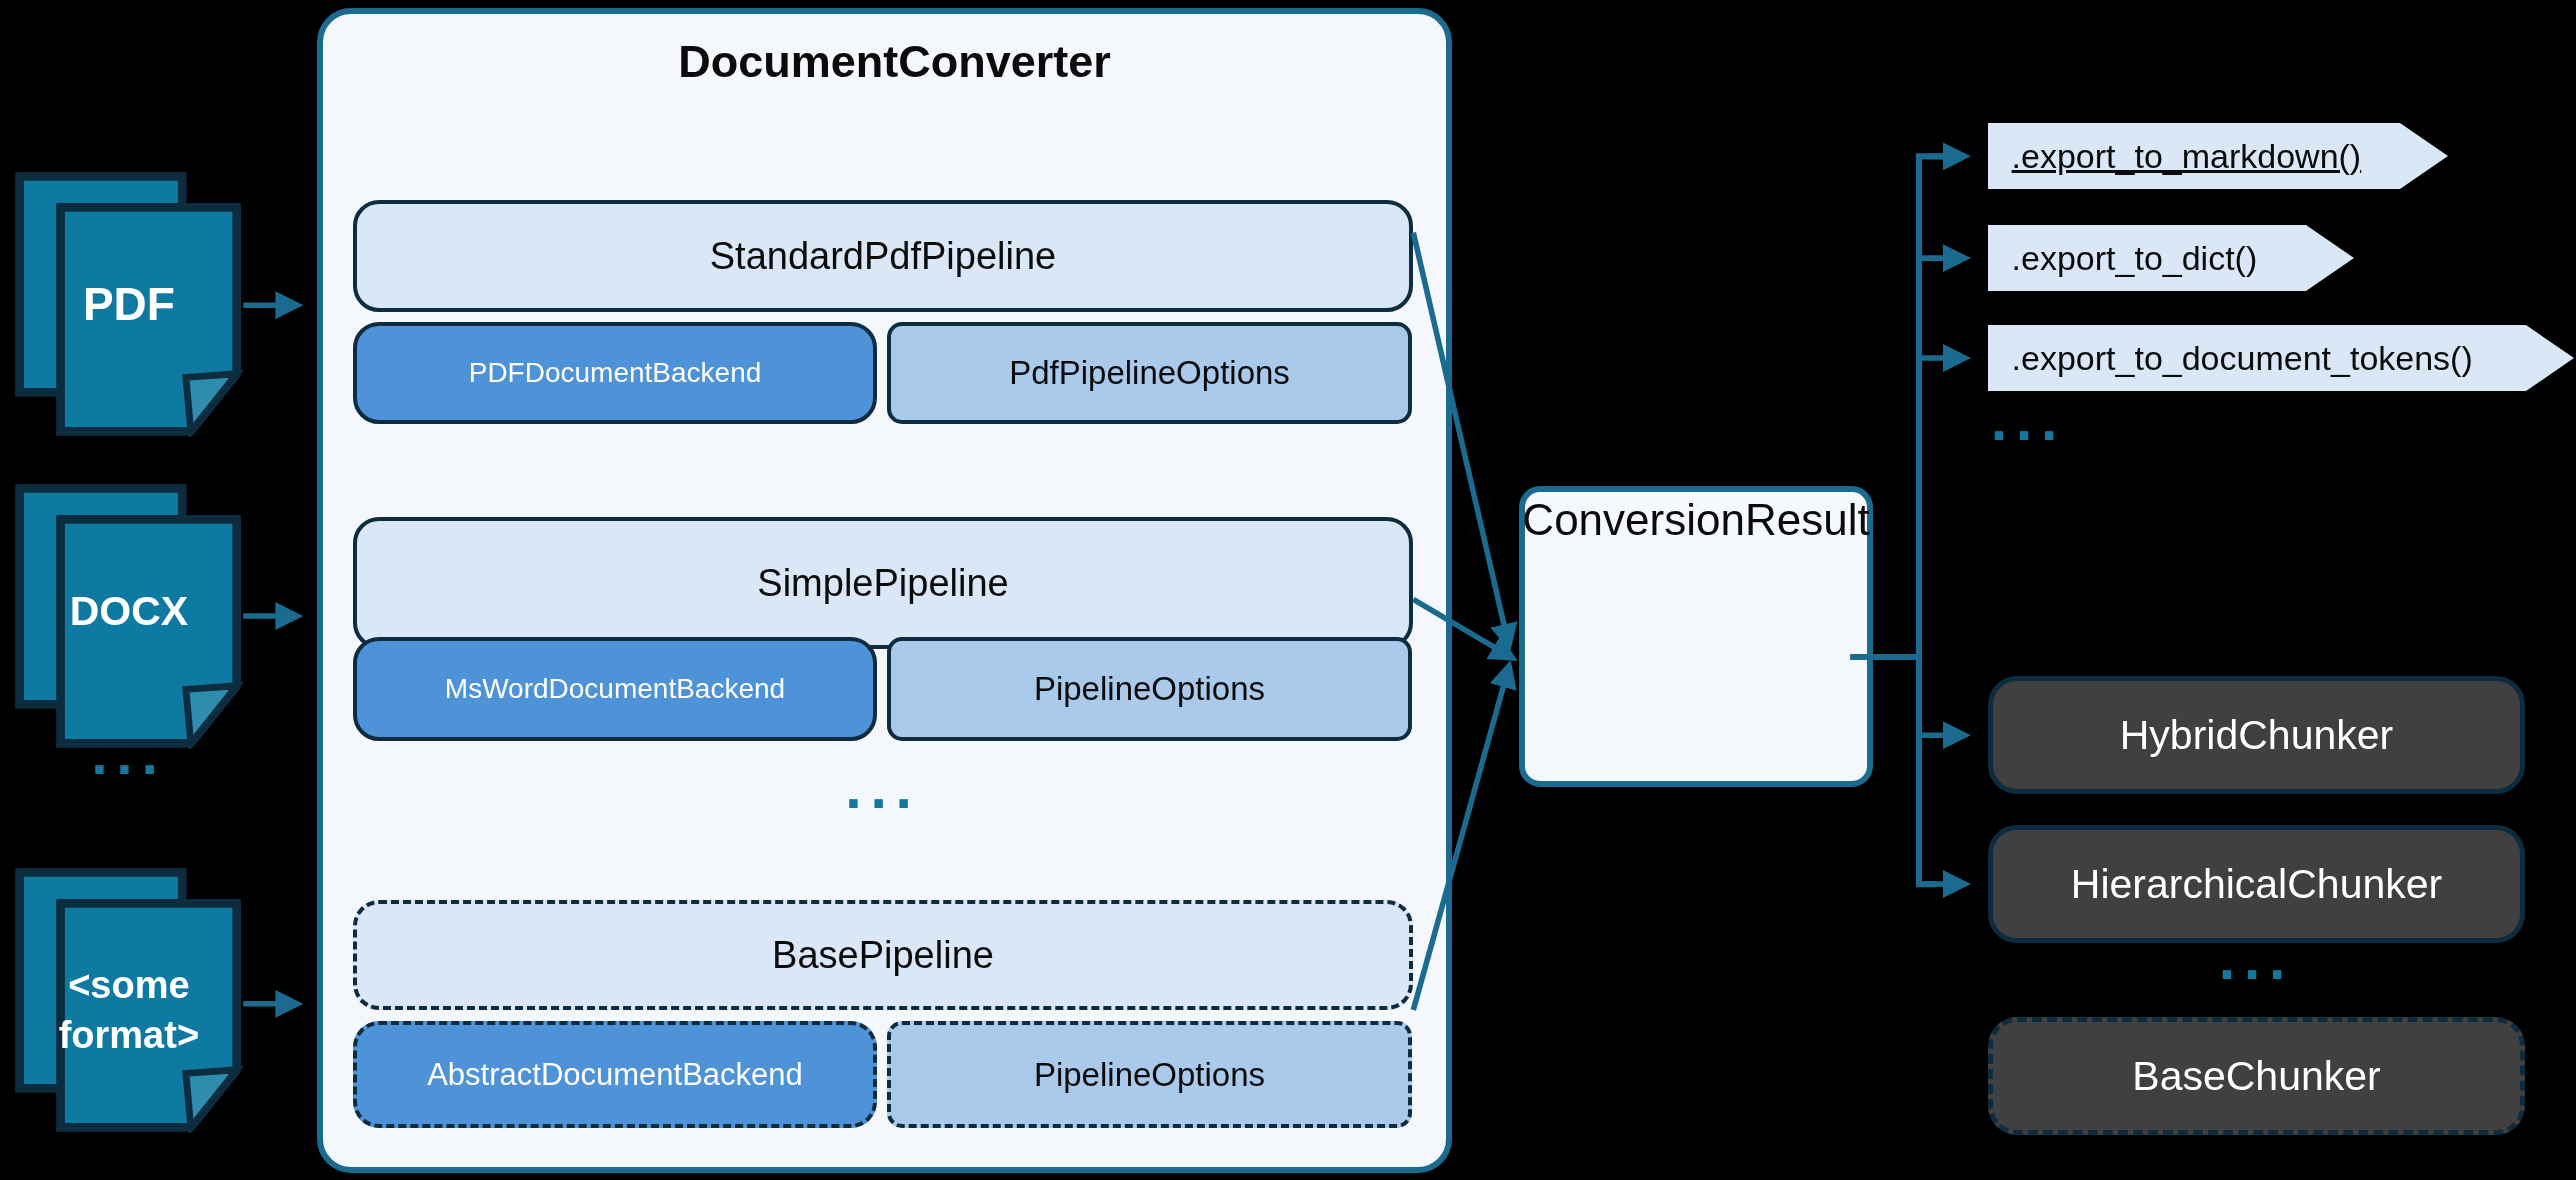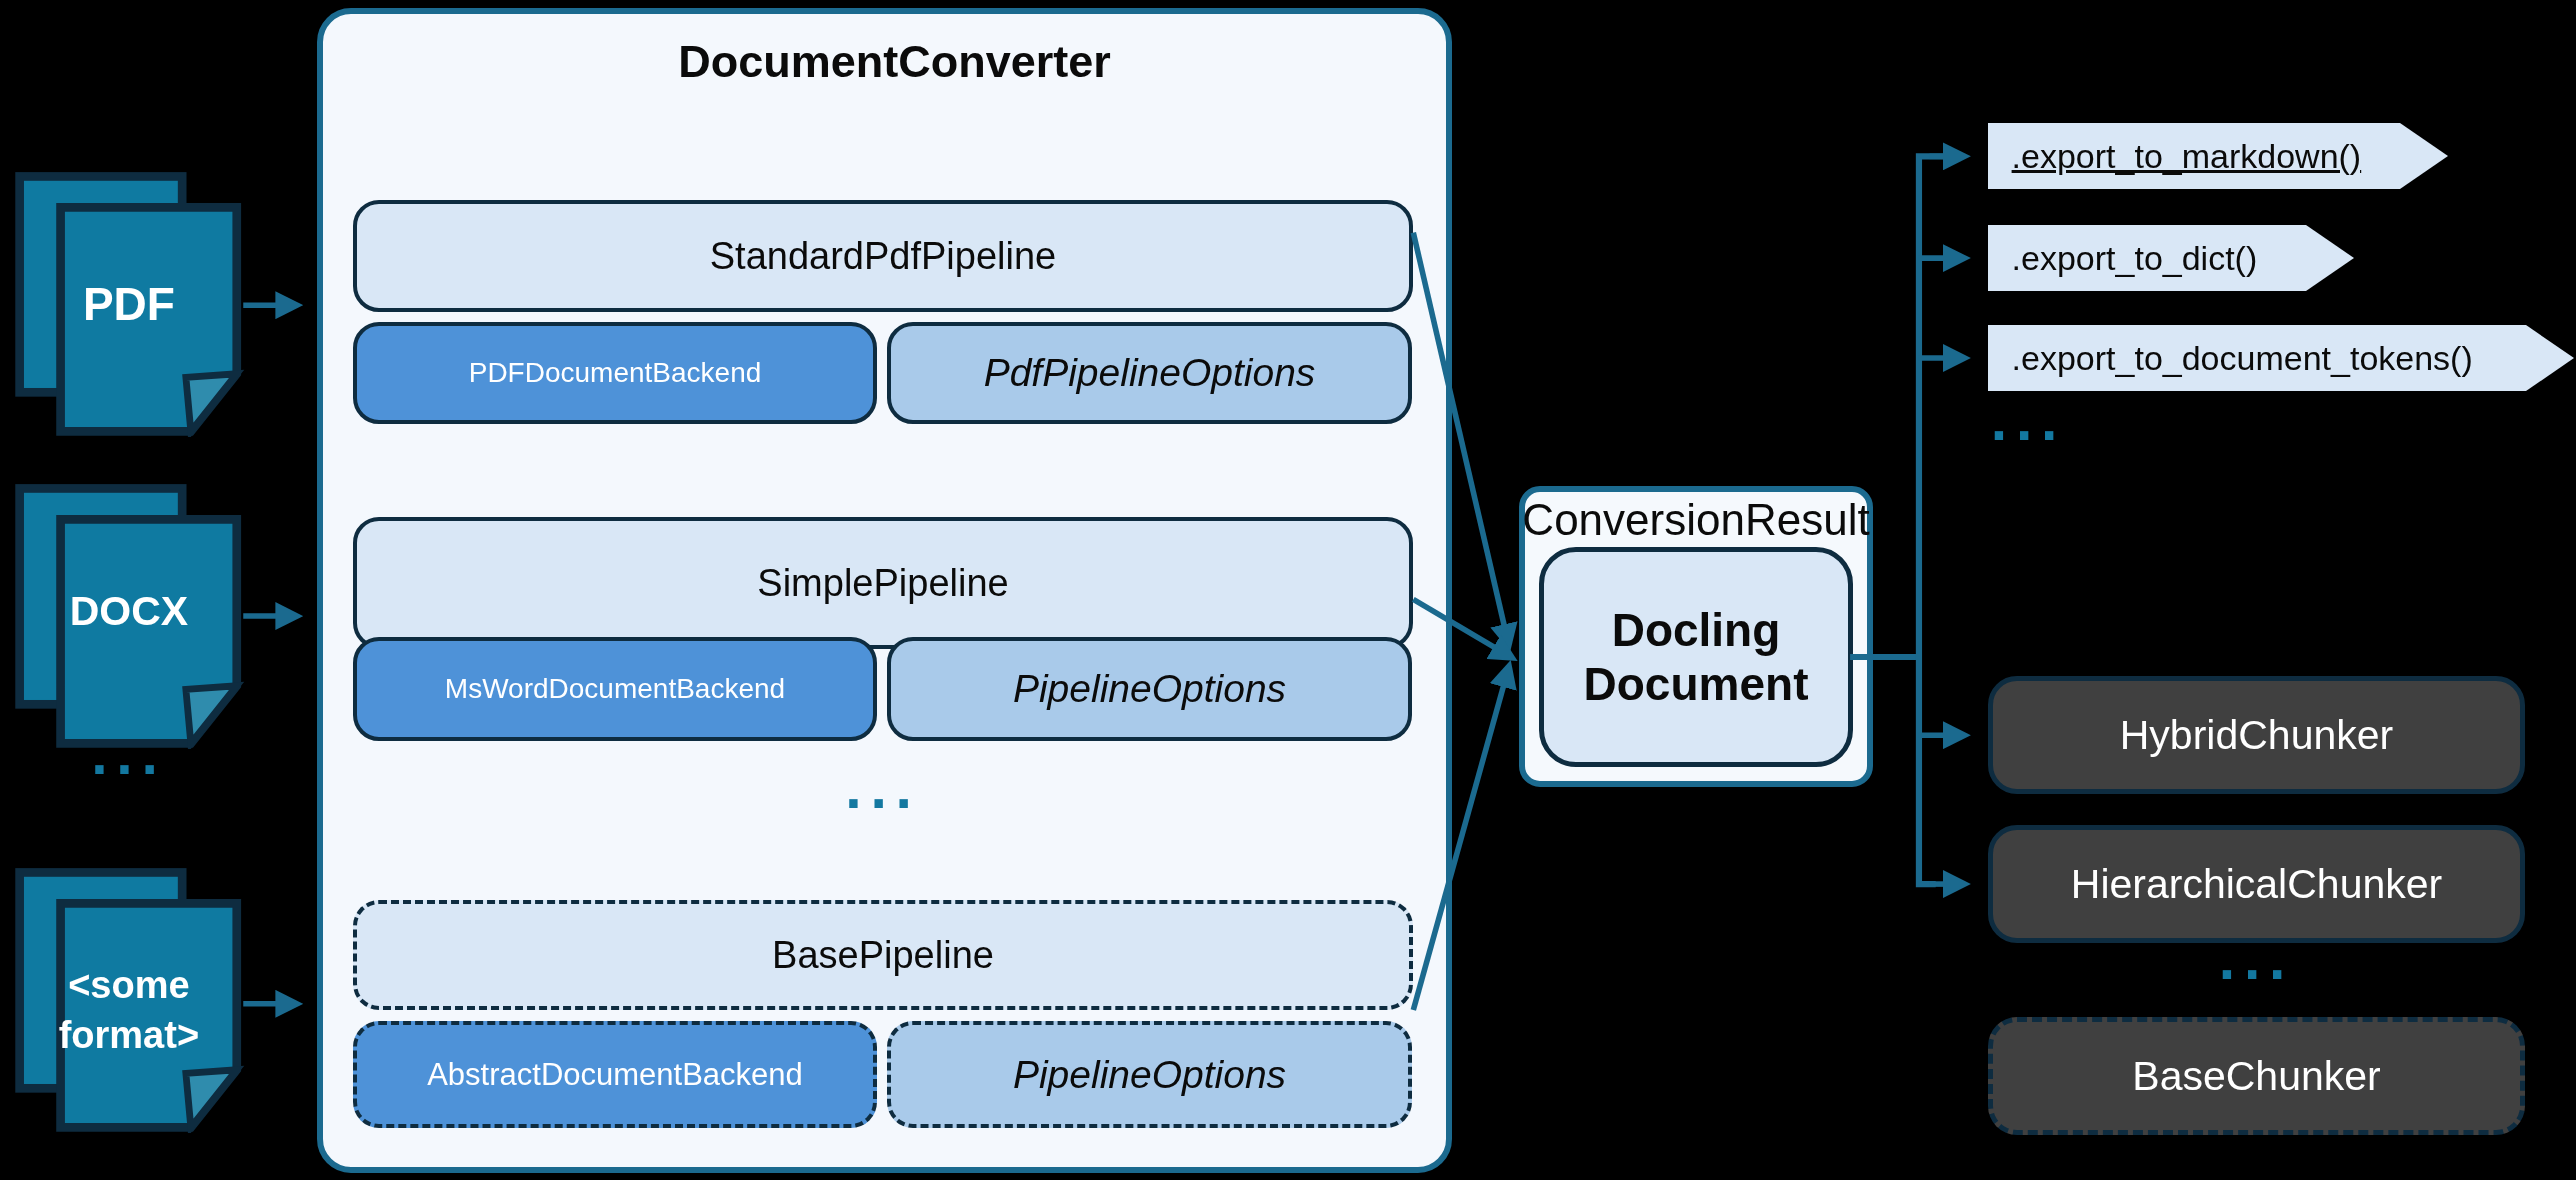--- a/index.html
+++ b/index.html
@@ -13,22 +13,22 @@
 
   .converter{left:317px;top:8px;width:1135px;height:1165px;background:#F4F8FD;
              border:6.2px solid #1B6A8F;border-radius:34px;}
   .converter-title{left:317px;top:36px;width:1135px;font-size:45px;font-weight:bold;
                    color:#0B0B0B;text-align:center;padding-left:20px;}
 
   .pipe{background:#D9E7F6;border:4.3px solid #0E2C40;border-radius:26px;
         color:#0B0B0B;font-size:38px;}
   .backend{background:#4E92D8;border:4.3px solid #0E2C40;border-radius:26px;
            color:#FFFFFF;font-size:28px;}
-  .options{background:#A9CAEA;border:4.3px solid #0E2C40;border-radius:26px;
-           color:#0B0B0B;font-size:39px;font-style:italic;}
+  .options{background:#A9CAEA;border:4.3px solid #0E2C40;border-radius:15px;
+           color:#0B0B0B;font-size:33px;}
   .dashed{border-style:dashed;}
 
   #pipe1{left:353px;top:200px;width:1060px;height:112px;}
   #backend1{left:353px;top:322px;width:524px;height:102px;}
   #options1{left:887px;top:322px;width:525px;height:102px;}
   #pipe2{left:353px;top:517px;width:1060px;height:132px;}
   #backend2{left:353px;top:637px;width:524px;height:104px;}
   #options2{left:887px;top:637px;width:525px;height:104px;}
   #pipe3{left:353px;top:900px;width:1060px;height:110px;}
   #backend3{left:353px;top:1021px;width:524px;height:107px;font-size:31px;}
@@ -120,24 +120,20 @@
   <div class="abs flexc options" id="options2">PipelineOptions</div>
 
   <div class="abs dots" id="dots-converter">...</div>
 
   <div class="abs flexc pipe dashed" id="pipe3">BasePipeline</div>
   <div class="abs flexc backend dashed" id="backend3">AbstractDocumentBackend</div>
   <div class="abs flexc options dashed" id="options3">PipelineOptions</div>
 
   <div class="abs result"></div>
   <div class="abs result-label">ConversionResult</div>
-  <div class="abs flexc docdoc">
-    <div>Docling</div>
-    <div>Document</div>
-  </div>
 
   <div class="tag" id="tag1">.export_to_markdown()</div>
   <div class="tag" id="tag2">.export_to_dict()</div>
   <div class="tag" id="tag3">.export_to_document_tokens()</div>
   <div class="abs dots" id="dots-exports">...</div>
 
   <div class="abs flexc chunk" id="chunk1">HybridChunker</div>
   <div class="abs flexc chunk" id="chunk2">HierarchicalChunker</div>
   <div class="abs dots" id="dots-chunkers">...</div>
   <div class="abs flexc chunk" id="chunk3">BaseChunker</div>

